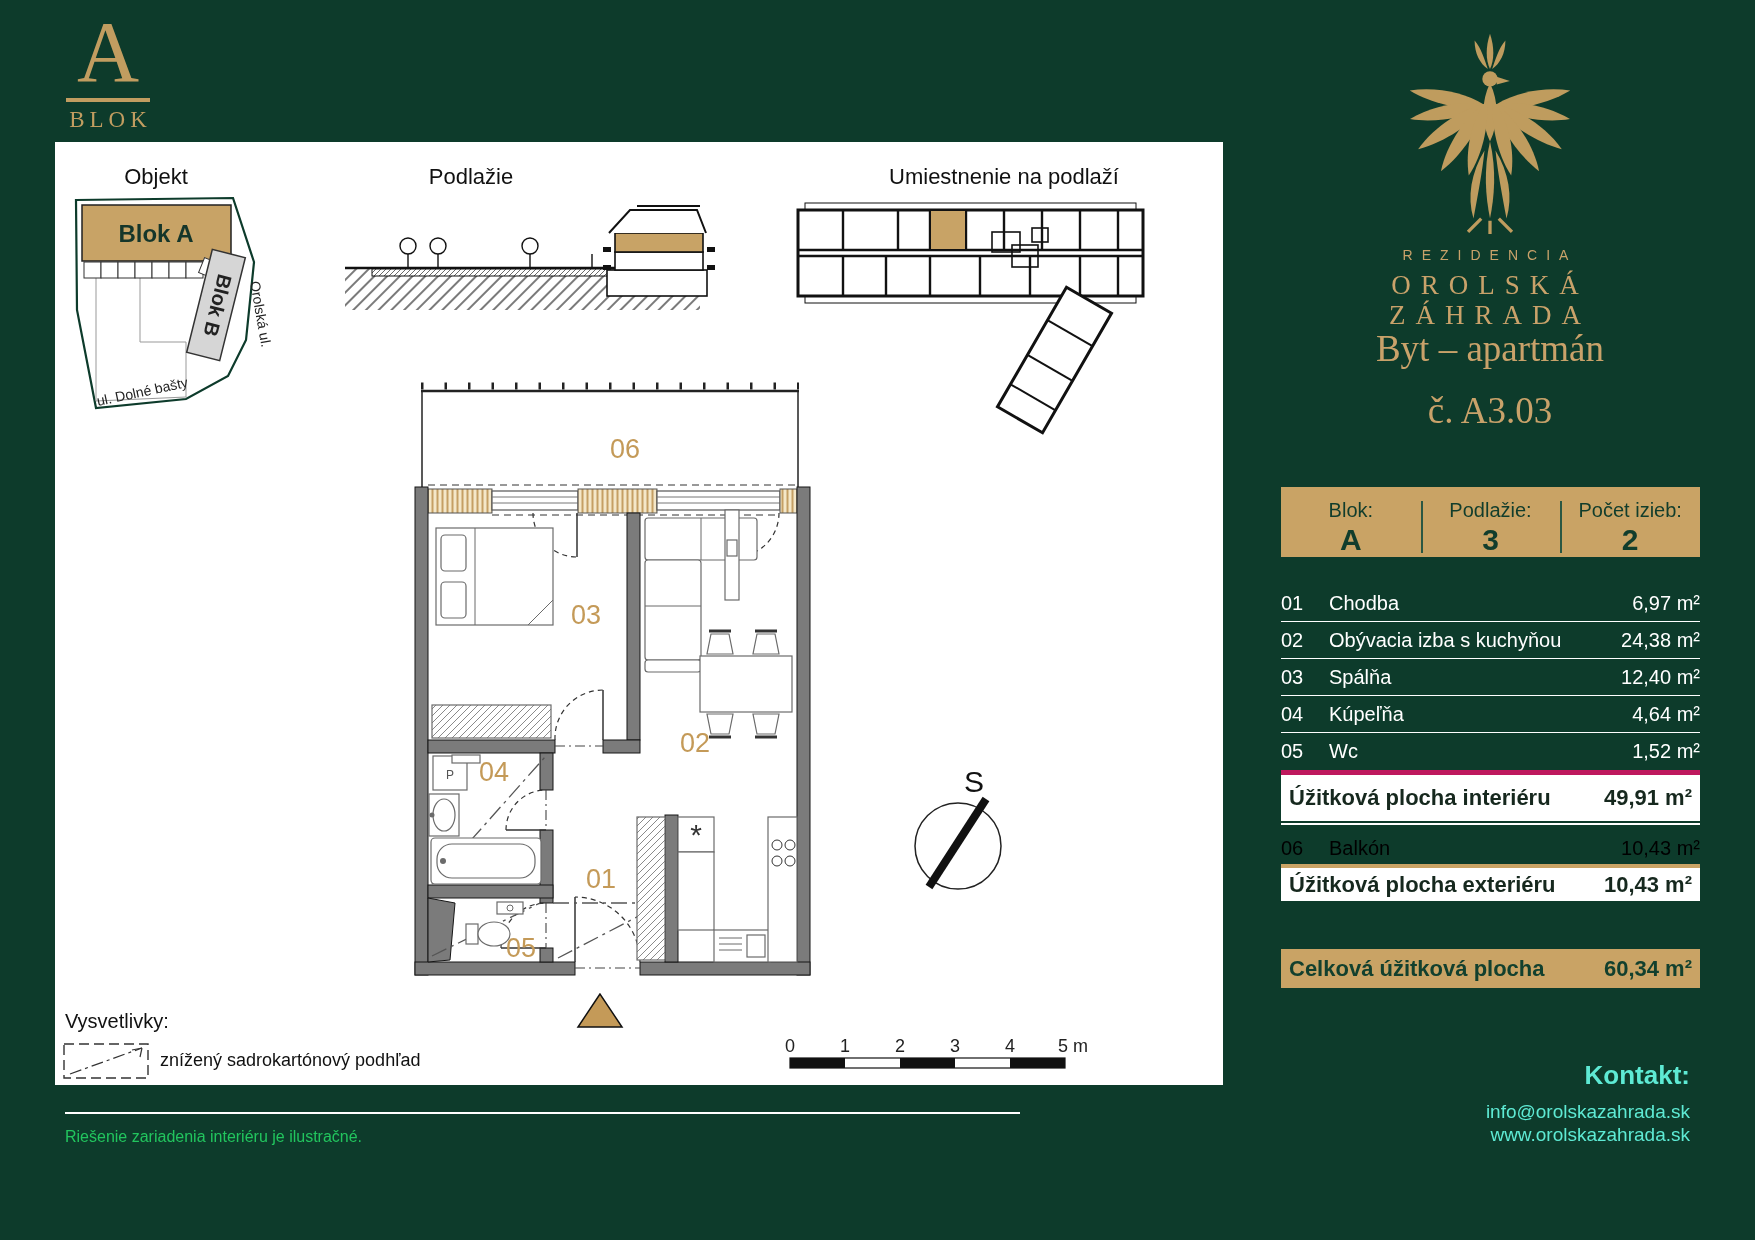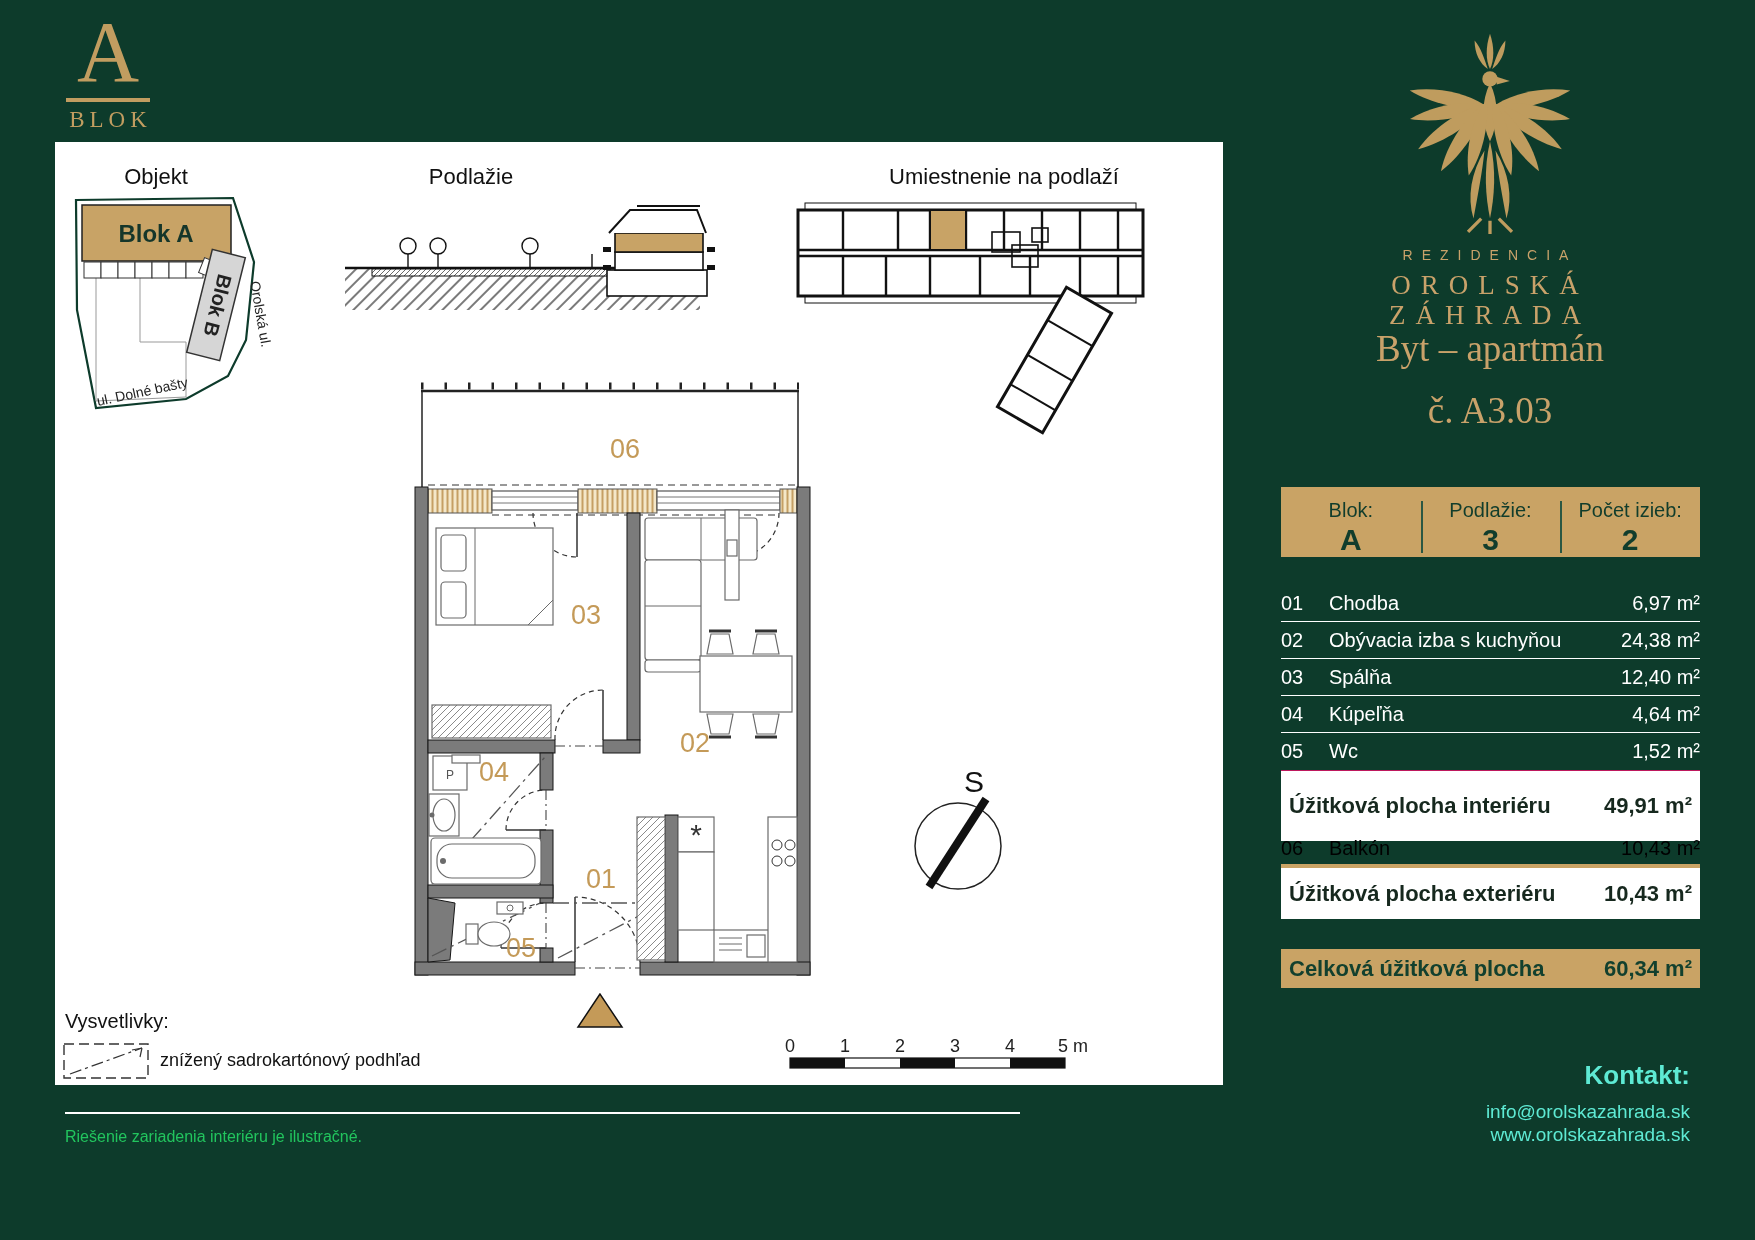--- a/index.html
+++ b/index.html
@@ -41,27 +41,27 @@
   .info-cell{flex:1;text-align:center;color:#113d2c;position:relative;}
   .info-label{font-size:20px;margin-top:7px;}
   .info-value{font-size:30px;font-weight:bold;margin-top:1px;}
   .info-div{position:absolute;top:9px;width:2px;height:52px;background:#2a5743;}
   .rooms{left:1281px;top:585px;width:419px;color:#fff;}
   .room-row{height:37px;display:flex;align-items:center;font-size:20px;box-sizing:border-box;}
   .room-row.sep{border-bottom:1px solid #ffffff;}
   .room-num{width:48px;}
   .room-name{flex:1;}
   .room-area{text-align:right;}
-  .tot-white{left:1281px;top:770px;width:419px;height:38px;border-top:1px solid #be185d;background:#fff;
-             display:flex;justify-content:space-between;align-items:center;padding:16px 8px;box-sizing:content-box;
+  .tot-white{left:1281px;top:770px;width:419px;height:38px;border-top:5px solid #be185d;background:#fff;
+             display:flex;justify-content:space-between;align-items:center;padding:4px 8px;box-sizing:content-box;
              font-size:22px;font-weight:bold;color:#16281e;width:403px;}
   .sepline{left:1281px;top:823px;width:419px;height:2px;background:#fff;}
   .balk{left:1281px;top:830px;width:419px;}
   .tot-white2{left:1281px;top:864px;width:403px;height:33px;border-top:4px solid #c9a365;background:#fff;
-              display:flex;justify-content:space-between;align-items:center;padding:9px 8px;
+              display:flex;justify-content:space-between;align-items:center;padding:0 8px;
               font-size:22px;font-weight:bold;color:#16281e;}
   .tot-gold{left:1281px;top:949px;width:403px;height:39px;background:#c9a365;display:flex;
             justify-content:space-between;align-items:center;padding:0 8px;
             font-size:22px;font-weight:bold;color:#12402e;}
   .contact{left:1290px;top:1060px;width:400px;text-align:right;color:#5eead4;}
   .contact-h{font-size:26px;font-weight:bold;margin-bottom:9px;}
   .contact-line{font-size:19px;line-height:23px;}
 </style>
 </head>
 <body>

